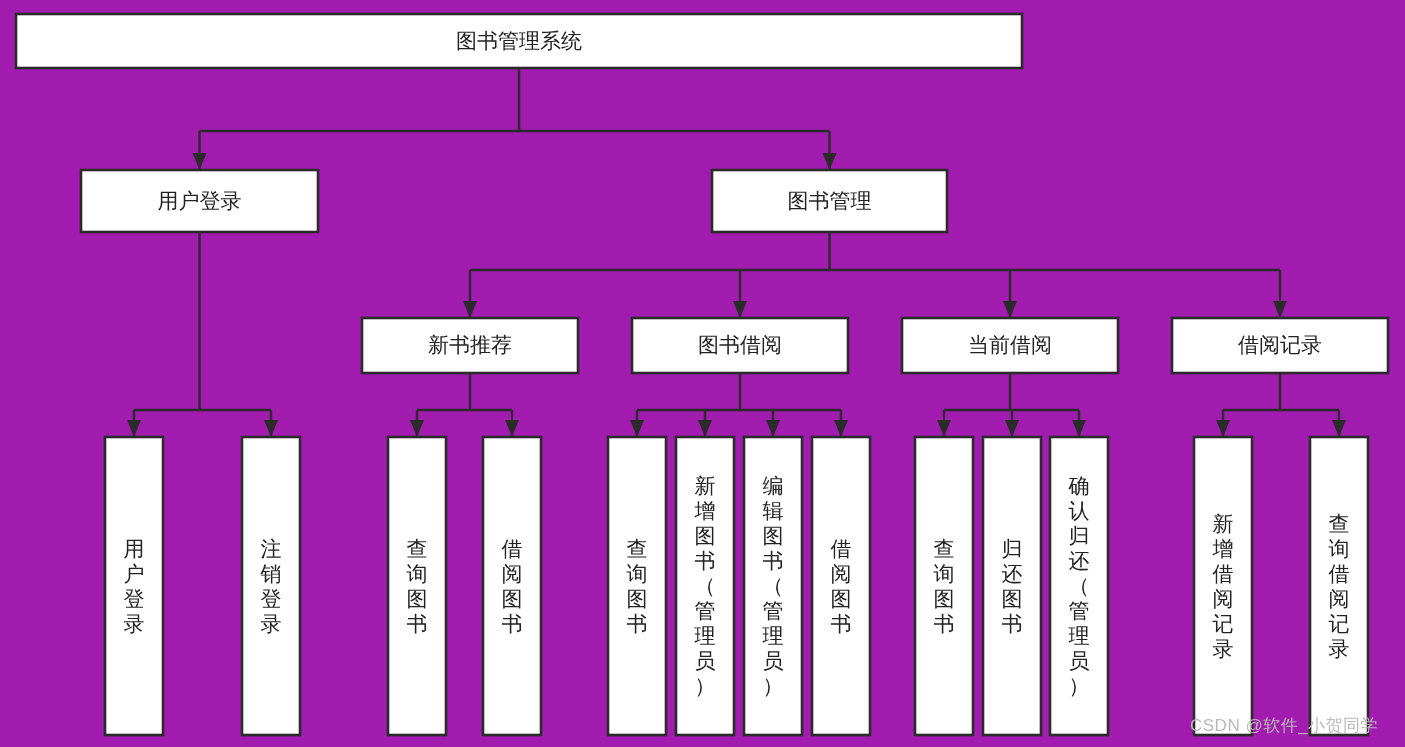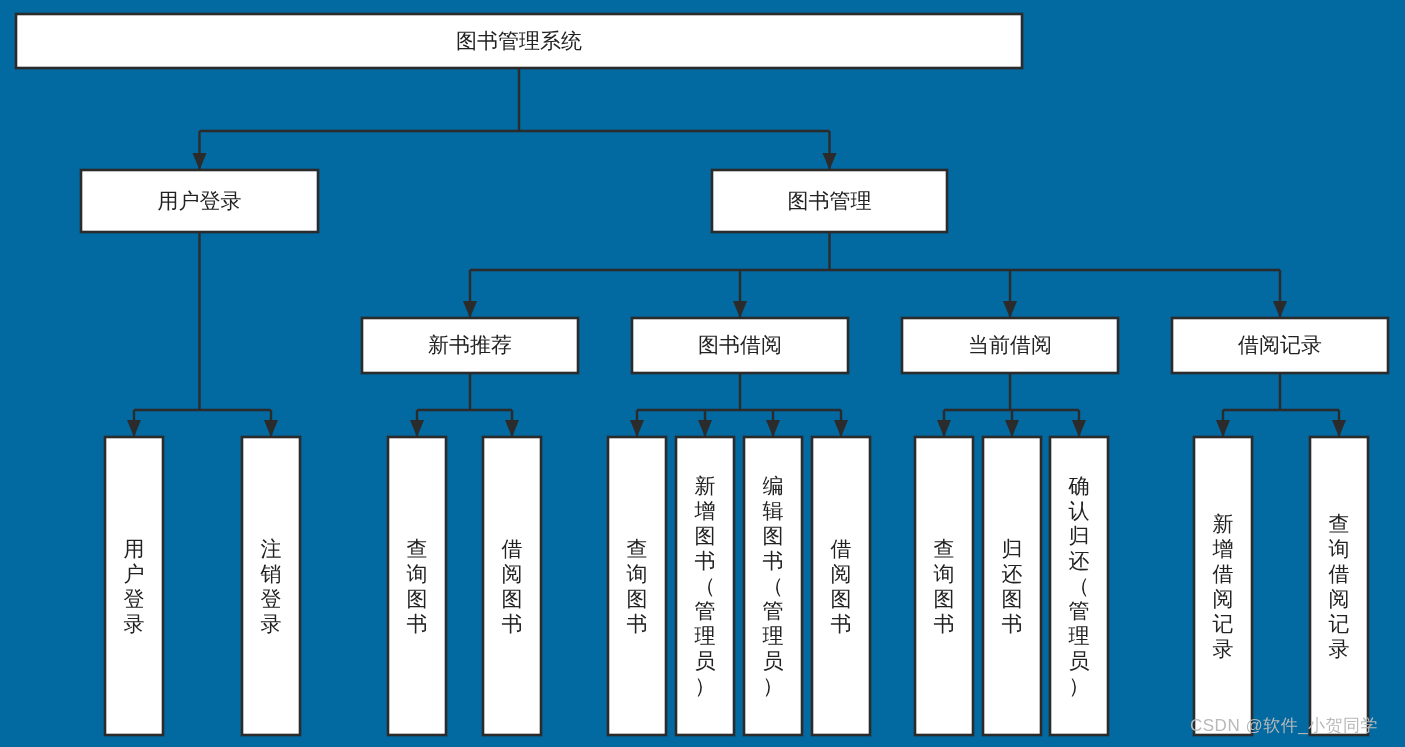--- a/index.html
+++ b/index.html
@@ -1,17 +1,17 @@
 <!DOCTYPE html>
 <html><head>
 <meta charset="utf-8">
 <style>
   html,body{margin:0;padding:0;background:#ffffff;}
   body{width:1405px;height:747px;font-family:"Liberation Sans","DejaVu Sans",sans-serif;overflow:hidden;}
-  #diagram-root{position:relative;width:1405px;height:747px;background:#0369a1;}
+  #diagram-root{position:relative;width:1405px;height:747px;background:#a21caf;}
   svg#tree{position:absolute;left:0;top:0;width:1405px;height:747px;}
   .node-rect{fill:#ffffff;stroke:#2b2b2b;stroke-width:2.6;}
   .conn{stroke:#2b2b2b;stroke-width:2.4;fill:none;}
   .arrowhead{fill:#2b2b2b;stroke:none;}
   .node-label-h{font-family:"Liberation Sans","DejaVu Sans",sans-serif;font-size:21px;fill:#222;
                 text-anchor:middle;dominant-baseline:middle;}
   .node-label-v{font-family:"Liberation Sans","DejaVu Sans",sans-serif;font-size:21px;fill:#222;
                 text-anchor:middle;}
   .watermark{position:absolute;font-family:Liberation Sans, sans-serif;
              font-size:17px;color:#b9b9b9;white-space:nowrap;left:1190px;top:714px;

